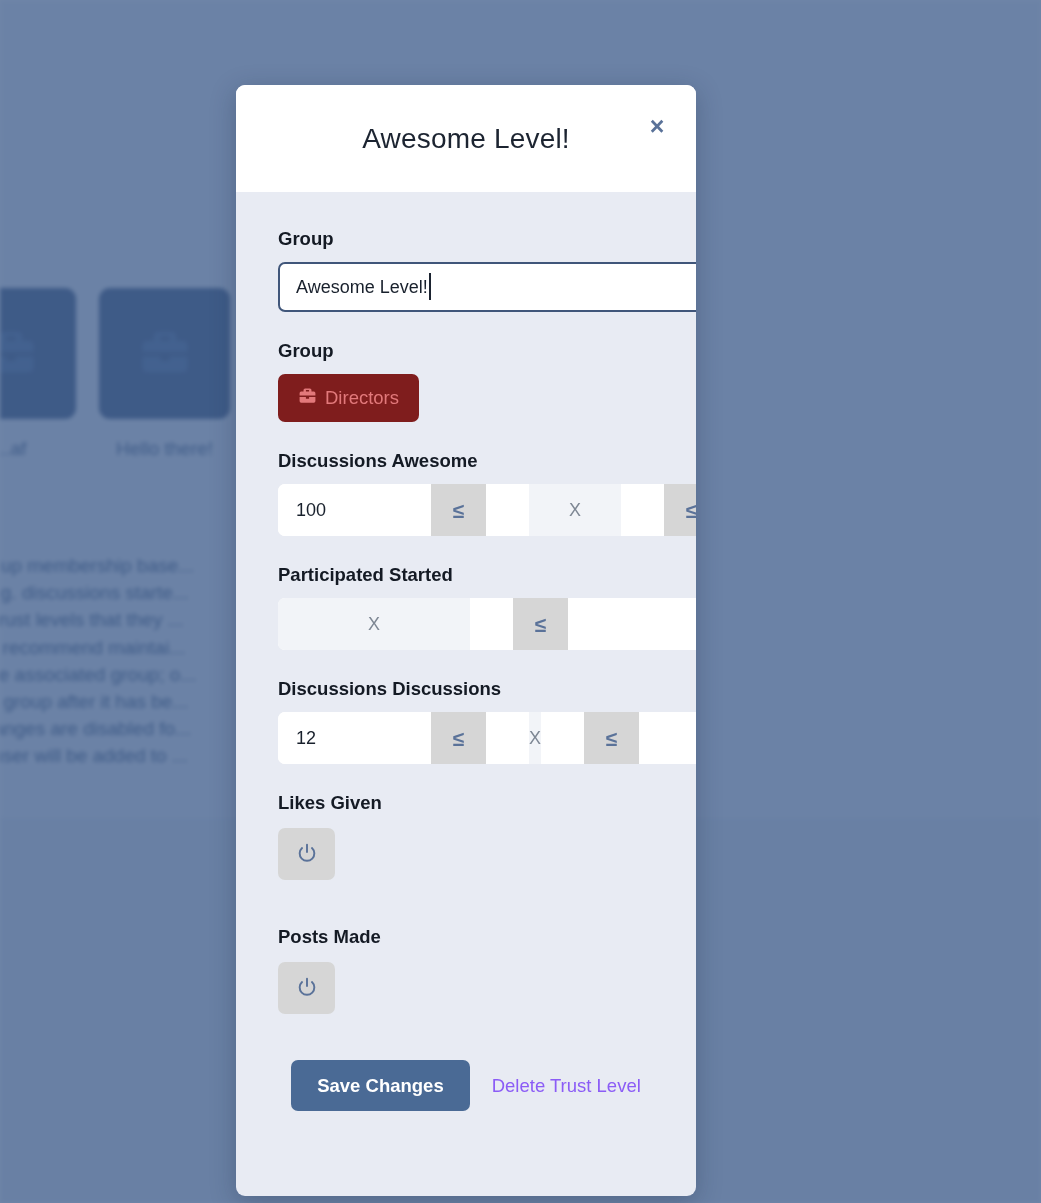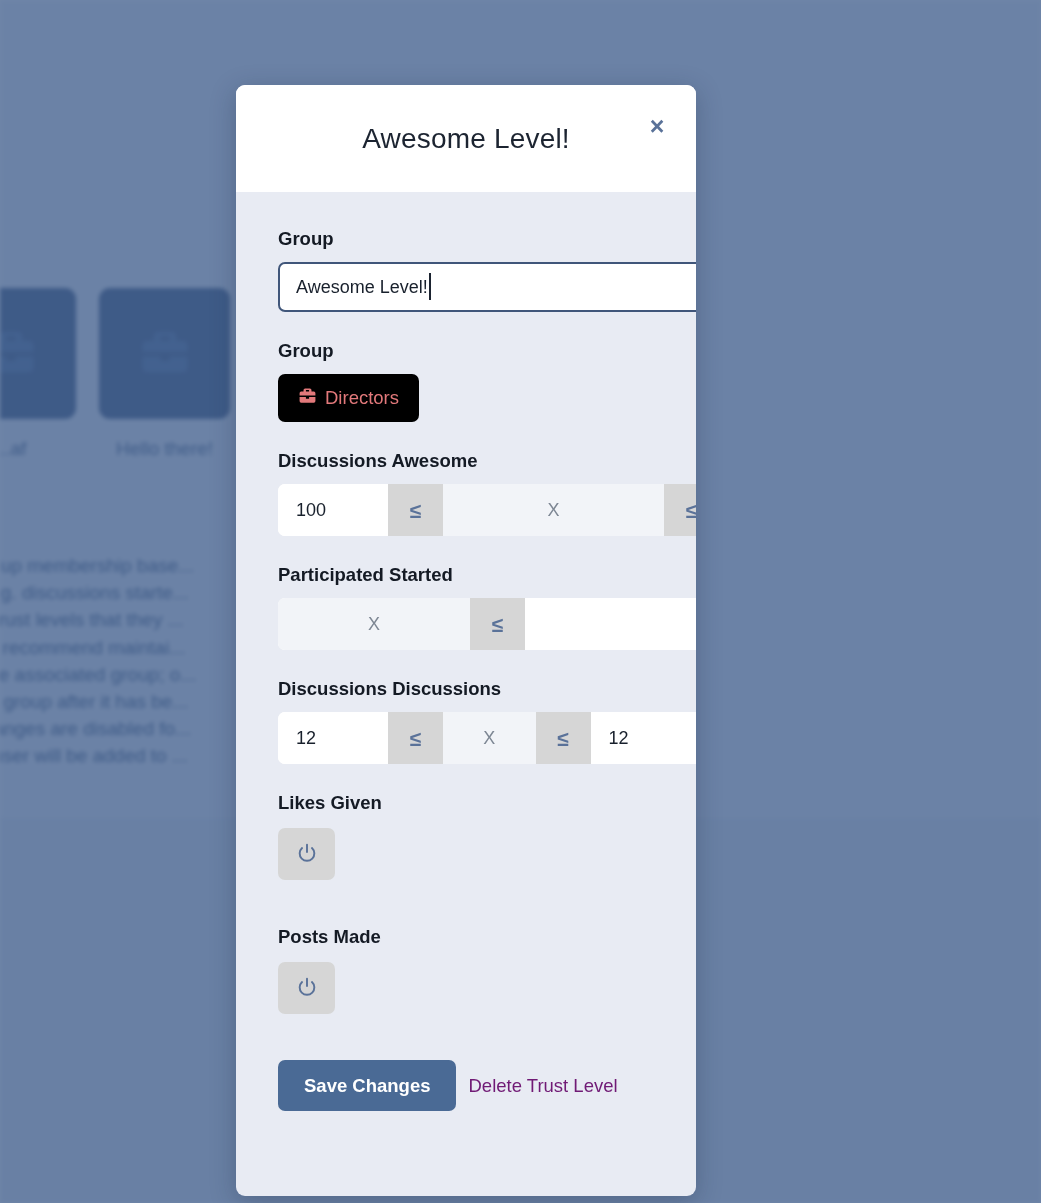--- a/index.html
+++ b/index.html
@@ -162,35 +162,36 @@
   }
 
   
   .group-badge {
     display: inline-flex;
     align-items: center;
     gap: 8px;
     height: 48px;
     padding: 0 20px;
     border-radius: 7px;
-    background: #000000;
+    background: #7f1d1d;
     color: #e2797b;
     font-size: 18.5px;
     cursor: pointer;
   }
   .group-badge svg { width: 19px; height: 19px; fill: #e2797b; }
 
   
   .range-row {
     display: flex;
     width: 441px;
     height: 52px;
     border-radius: 7px;
     overflow: hidden;
     background: #ffffff;
+    gap: 43px;
   }
   .range-input {
     border: none;
     background: #ffffff;
     font-family: "Liberation Sans", sans-serif;
     font-size: 18px;
     color: #18202c;
     padding: 0 18px;
     outline: none;
     min-width: 0;
@@ -236,41 +237,42 @@
   }
   .power-btn svg { width: 22px; height: 22px; stroke: #5a7299; fill: none; stroke-width: 2.1; stroke-linecap: round; }
 
   .toggle-block { margin-bottom: 46px; }
   .toggle-block .field-label { margin-bottom: 14px; }
 
   
   .modal-actions {
     display: flex;
     align-items: center;
-    gap: 12px;
+    gap: 22px;
     padding-bottom: 40px;
+    justify-content: center;
   }
   .btn-save {
     height: 51px;
     padding: 0 26px;
     border: none;
     border-radius: 7px;
     background: #4a6governor;
     background: #4a6punto;
     background: #4a6a95;
     color: #ffffff;
     font-family: "Liberation Sans", sans-serif;
     font-size: 18.5px;
     font-weight: 700;
     cursor: pointer;
   }
   .btn-delete {
     border: none;
     background: transparent;
-    color: #701a75;
+    color: #8b5cf6;
     font-family: "Liberation Sans", sans-serif;
     font-size: 18.5px;
     cursor: pointer;
     padding: 0;
   }
 </style>
 </head>
 <body>
 
 <div id="page-backdrop">

